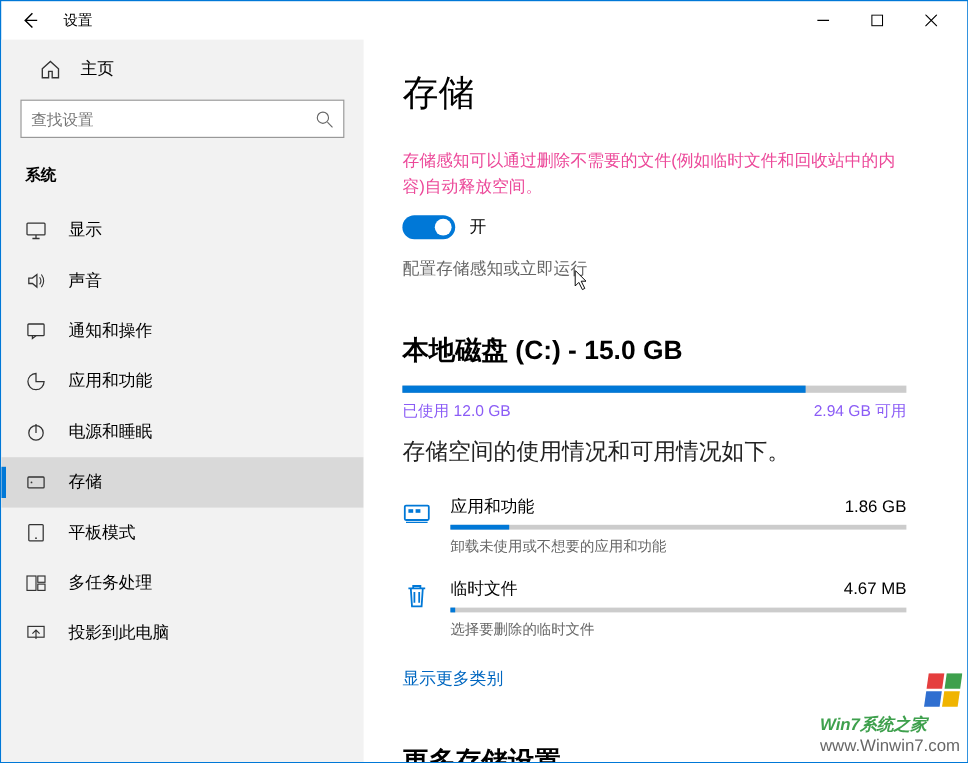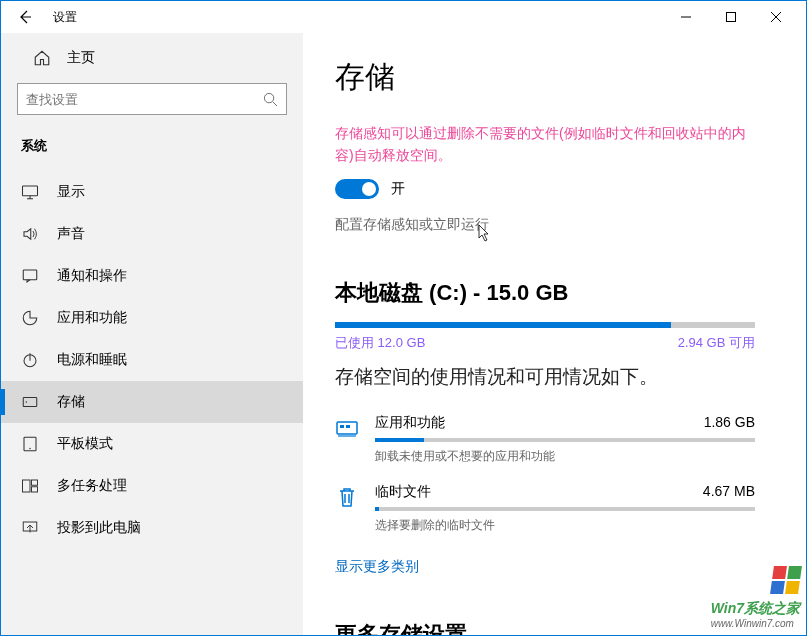--- a/index.html
+++ b/index.html
@@ -43,21 +43,21 @@
     .cat-body { flex: 1; }
     .cat-head { display: flex; justify-content: space-between; font-size: 14px; margin-bottom: 6px; }
     .cat-bar { height: 4px; background: #ccc; margin-bottom: 6px; }
     .cat-bar-inner { height: 100%; background: #0078d7; }
     .cat-sub { font-size: 12px; color: #666; }
     .watermark { position: absolute; right: 6px; bottom: 6px; display: flex; align-items: flex-end; gap: 6px; font-size: 14px; pointer-events: none; flex-direction: column; }
     .wm-logo { width: 28px; height: 28px; display: grid; grid-template-columns: 1fr 1fr; grid-template-rows: 1fr 1fr; gap: 2px; transform: skewX(-8deg); }
     .wm-logo div:nth-child(1){background:#e53e3e;} .wm-logo div:nth-child(2){background:#3ea04d;} .wm-logo div:nth-child(3){background:#2f6fd0;} .wm-logo div:nth-child(4){background:#f0b400;}
     .wm-text .l1 { color: #2f6fd0; font-weight: bold; font-style: italic; }
     .wm-text .l1 span { color: #3ea04d; }
-    .wm-text .l2 { font-size: 10px; color: #666; font-style: italic; }
+    .wm-text .l2 { font-size: 14px; color: #666; }
   </style>
 </head>
 <body>
 
 <div class="titlebar">
   <div class="back-btn">
     <svg width="16" height="16" viewBox="0 0 16 16">
         <path d="M10 2 L4 8 L10 14 M4 8 H14" stroke="#000" stroke-width="1.2" fill="none"></path>
       </svg>
   </div>

